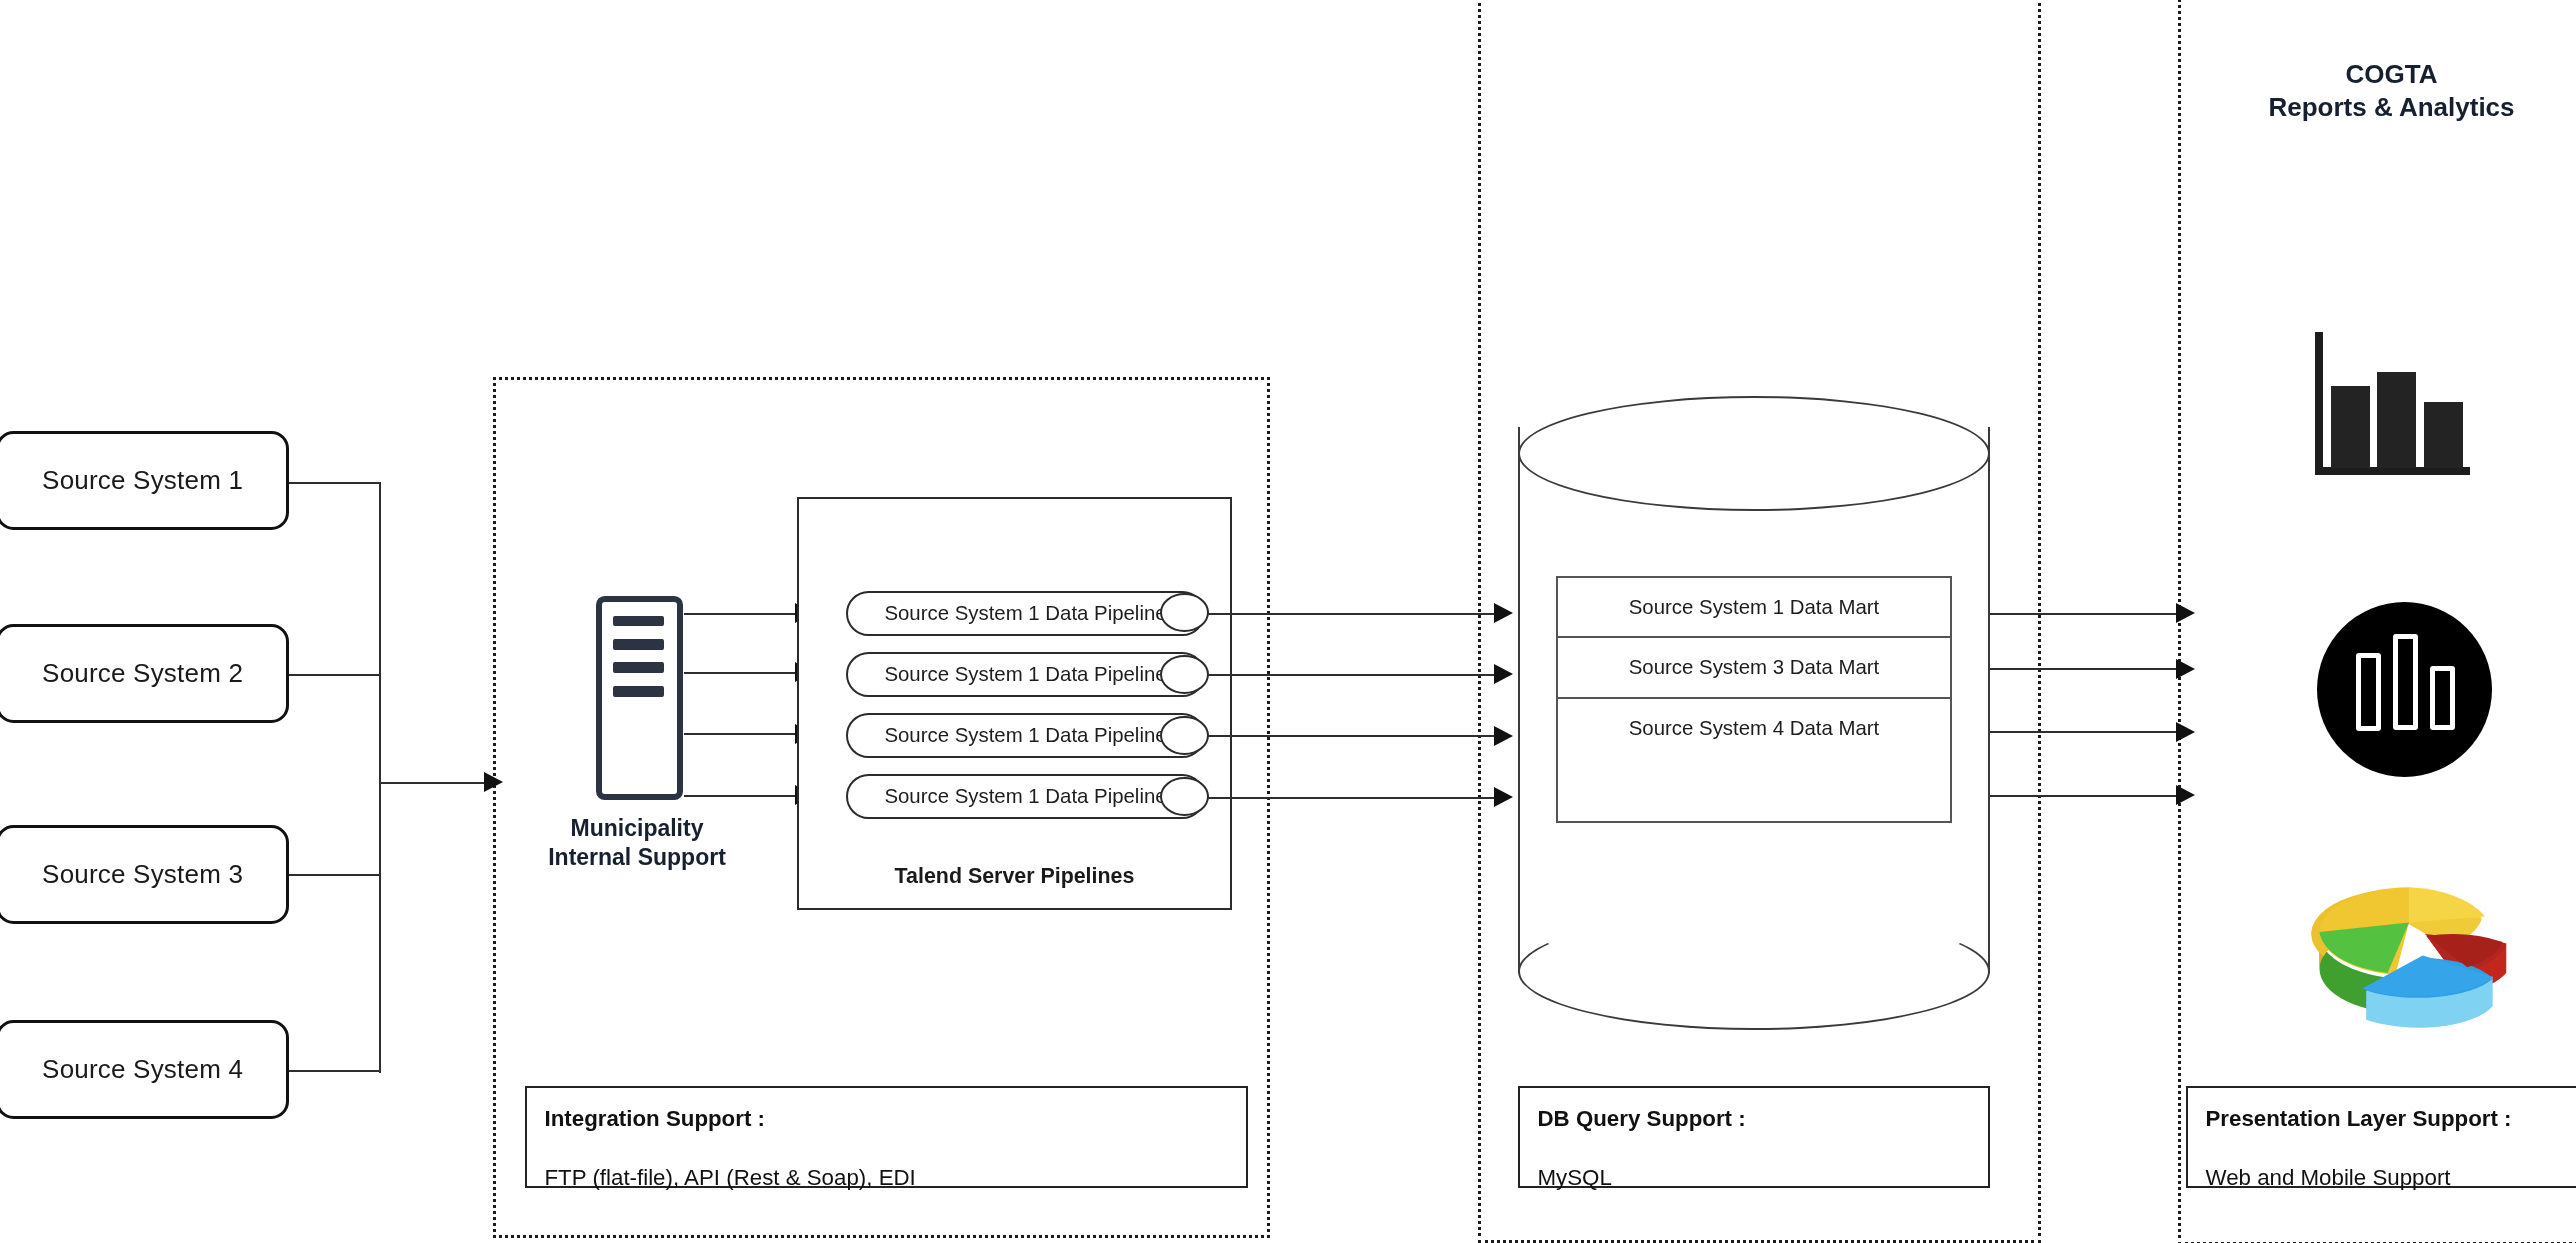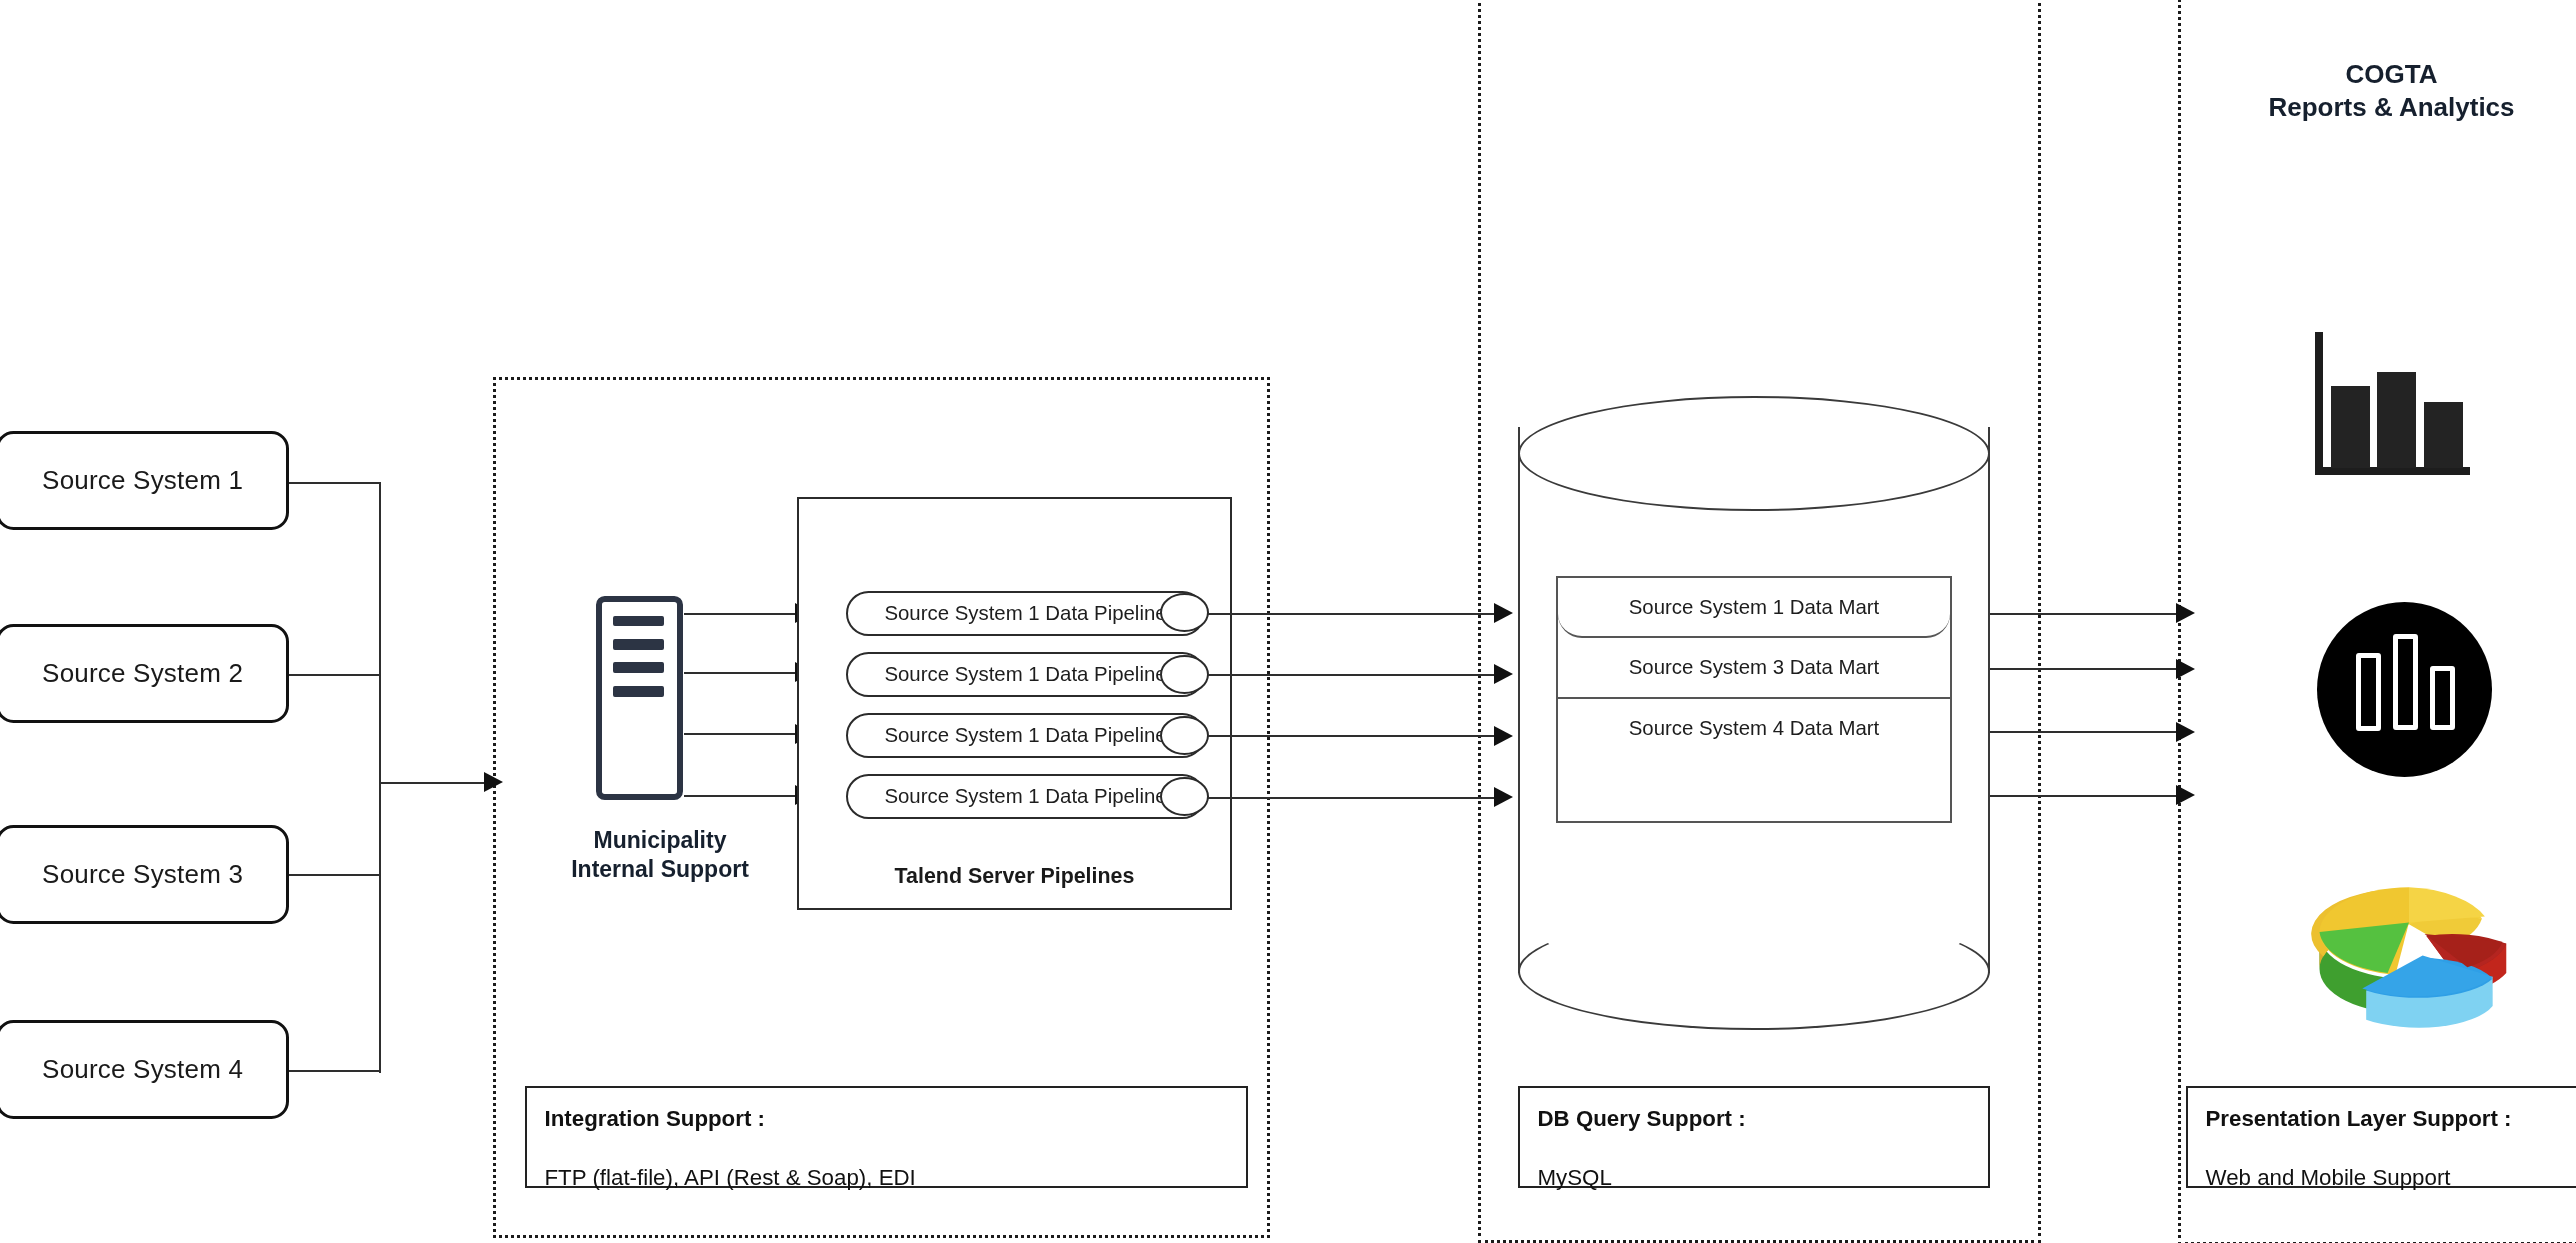--- a/index.html
+++ b/index.html
@@ -161,21 +161,21 @@
 
   <div class="hline" style="left:379px;top:782px;width:107px;"></div>
   <div class="arrowhead" style="left:484px;top:772px;"></div>
 
   <div class="server-shell" style="left:596px;top:596px;width:87px;height:204px;">
     <div class="server-bar" style="left:10.7px;top:13.6px;width:51px;height:10.7px;"></div>
     <div class="server-bar" style="left:10.7px;top:37px;width:51px;height:10.7px;"></div>
     <div class="server-bar" style="left:10.7px;top:60px;width:51px;height:10.7px;"></div>
     <div class="server-bar" style="left:10.7px;top:84px;width:51px;height:10.7px;"></div>
   </div>
-  <div class="hdr" style="left:563px;top:814px;width:194px;font-size:23px;margin-top:12px;">
+  <div class="hdr" style="left:540px;top:814px;width:194px;font-size:23px;">
     <div>Municipality</div>
     <div>Internal Support</div>
   </div>
 
   <div class="hline" style="left:684px;top:613px;width:117px;"></div>
   <div class="arrowhead" style="left:795px;top:603px;"></div>
   <div class="hline" style="left:684px;top:672px;width:117px;"></div>
   <div class="arrowhead" style="left:795px;top:662px;"></div>
   <div class="hline" style="left:684px;top:733px;width:117px;"></div>
   <div class="arrowhead" style="left:795px;top:724px;"></div>
@@ -214,21 +214,21 @@
   <div class="arrowhead" style="left:1494px;top:726px;"></div>
   <div class="hline" style="left:1208px;top:797px;width:289px;"></div>
   <div class="arrowhead" style="left:1494px;top:787px;"></div>
 
   <div class="cyl-body" style="left:1518px;top:427px;width:472px;height:546px;"></div>
   <div class="cyl-bottom" style="left:1518px;top:913px;width:472px;height:117px;"></div>
   <div class="cyl-ellipse" style="left:1518px;top:396px;width:472px;height:115px;"></div>
 
 
   <div class="mart-table" style="left:1556px;top:576px;width:396px;height:247px;">
-    <div class="mart-row" style="height:60px;border-radius:24px;">
+    <div class="mart-row" style="height:60px;">
       <span>Source System 1 Data Mart</span>
     </div>
     <div class="mart-row" style="height:61px;">
       <span>Source System 3 Data Mart</span>
     </div>
     <div class="mart-row" style="height:58px;">
       <span>Source System 4 Data Mart</span>
     </div>
   </div>
 

